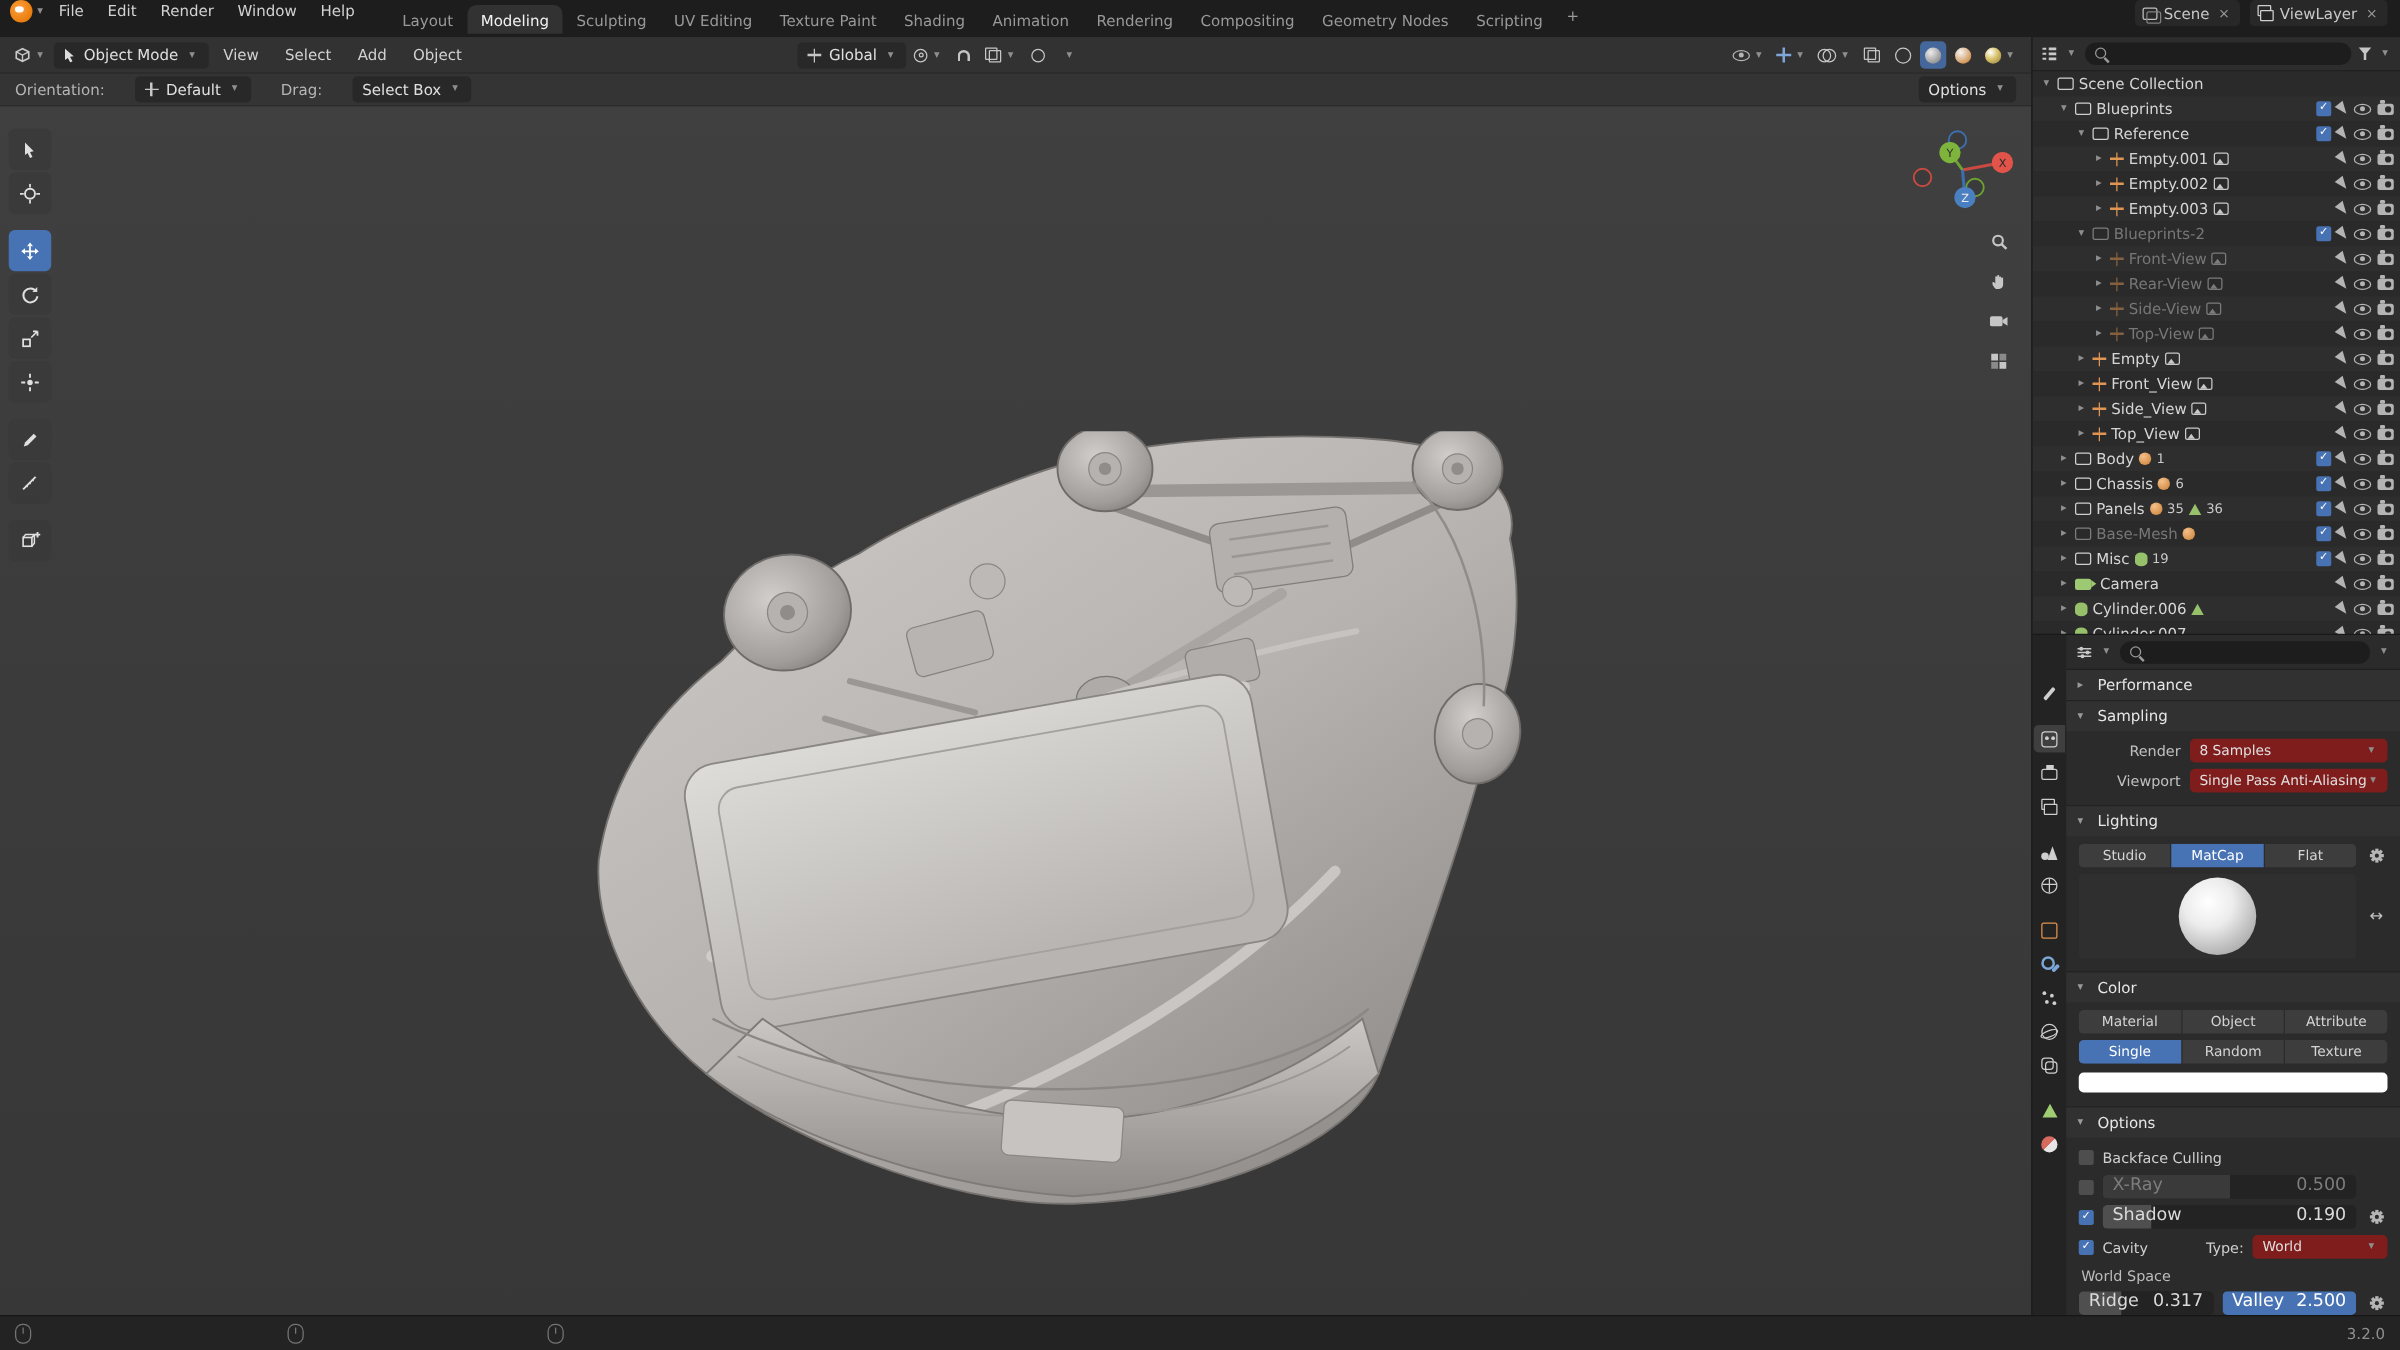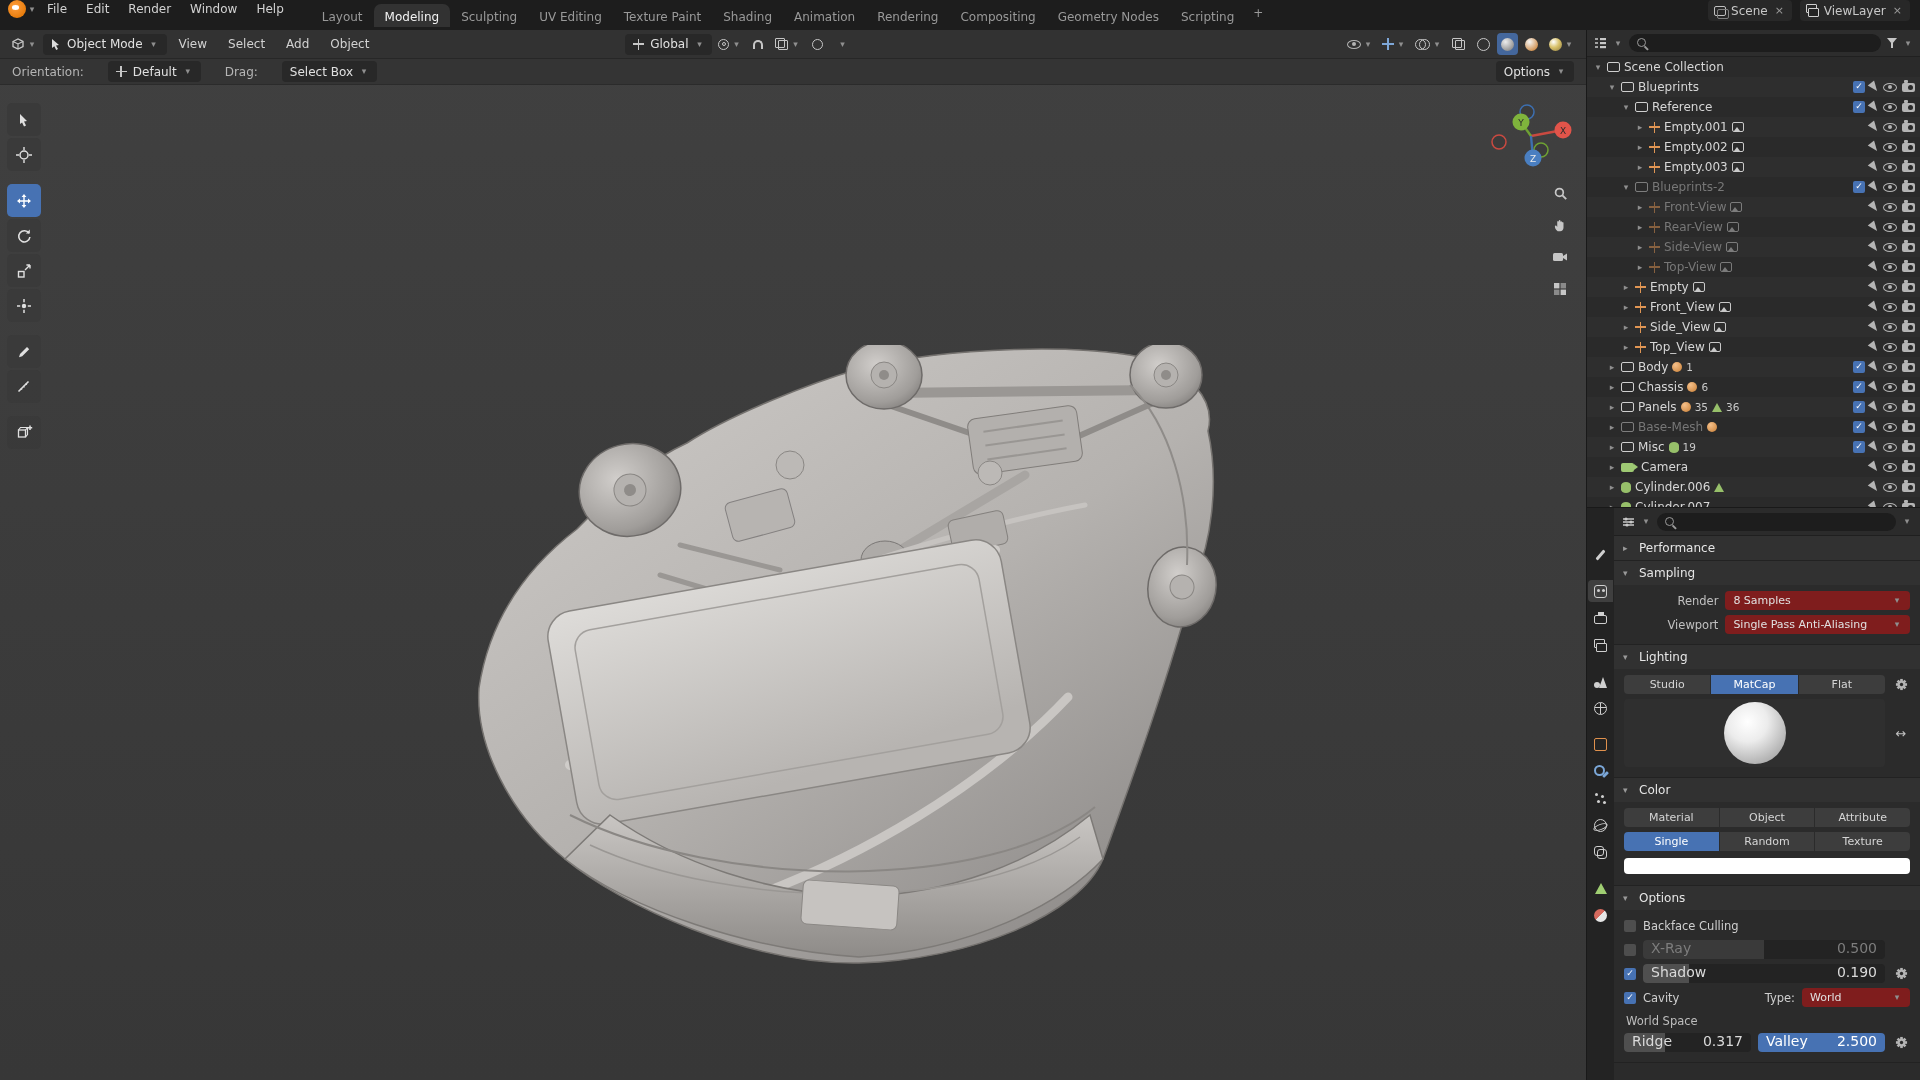--- a/index.html
+++ b/index.html
@@ -68,21 +68,21 @@
   .tool{width:34px;height:33px;background:rgba(58,58,58,.92);border-radius:5px;display:flex;align-items:center;justify-content:center;flex:none}
   .tool.active{background:#4772b3}
   .tool.gap{margin-top:11px}
   .tool svg{display:block}
   .car{position:absolute;left:430px;top:260px}
   .gizmo{position:absolute;top:6px;right:10px}
   .vbtns{position:absolute;right:14px;top:96px;display:flex;flex-direction:column;gap:8px;align-items:center}
   .vbtn{width:24px;height:24px;border-radius:50%;display:flex;align-items:center;justify-content:center}
 
   
-  .rcol{width:333px;display:flex;flex-direction:column;flex:none}
+  .rcol{width:294px;display:flex;flex-direction:column;flex:none}
   .outliner{height:478px;background:#2a2a2a;display:flex;flex-direction:column;flex:none;border-bottom:1px solid #191919}
   .ohead{height:27px;background:#2d2d2d;display:flex;align-items:center;gap:6px;padding:0 7px;border-bottom:1px solid #202020;flex:none}
   .search{flex:1;height:18px;background:#1d1d1d;border-radius:9px;display:flex;align-items:center;padding:0 7px;gap:5px}
   .mag{width:12px;height:12px;position:relative;flex:none}
   .mag::before{content:"";position:absolute;left:1px;top:1px;width:7px;height:7px;border:1.5px solid #9a9a9a;border-radius:50%}
   .mag::after{content:"";position:absolute;right:0;bottom:0;width:4.5px;height:1.6px;background:#9a9a9a;transform:rotate(45deg)}
   .funnel{width:10px;height:11px;position:relative;display:inline-block;flex:none}
   .funnel::before{content:"";position:absolute;left:0;top:0;border-left:5px solid transparent;border-right:5px solid transparent;border-top:6px solid #c6c6c6}
   .funnel::after{content:"";position:absolute;left:4.2px;top:5px;width:1.8px;height:5px;background:#c6c6c6}
   .orows{flex:1;overflow:hidden}
@@ -1026,14 +1026,20 @@
                   </span>
               </div>
             </div>
           </div>
 
         </div>
       </div>
     </div>
   </div>
 
+  <div class="statusbar">
+    <span class="shint"></span>
+    <span class="shint" style="margin-left:205px"></span>
+    <span class="shint" style="margin-left:195px"></span>
+    <span class="ver">3.2.0</span>
+  </div>
 
 </div>
 
 </body></html>

